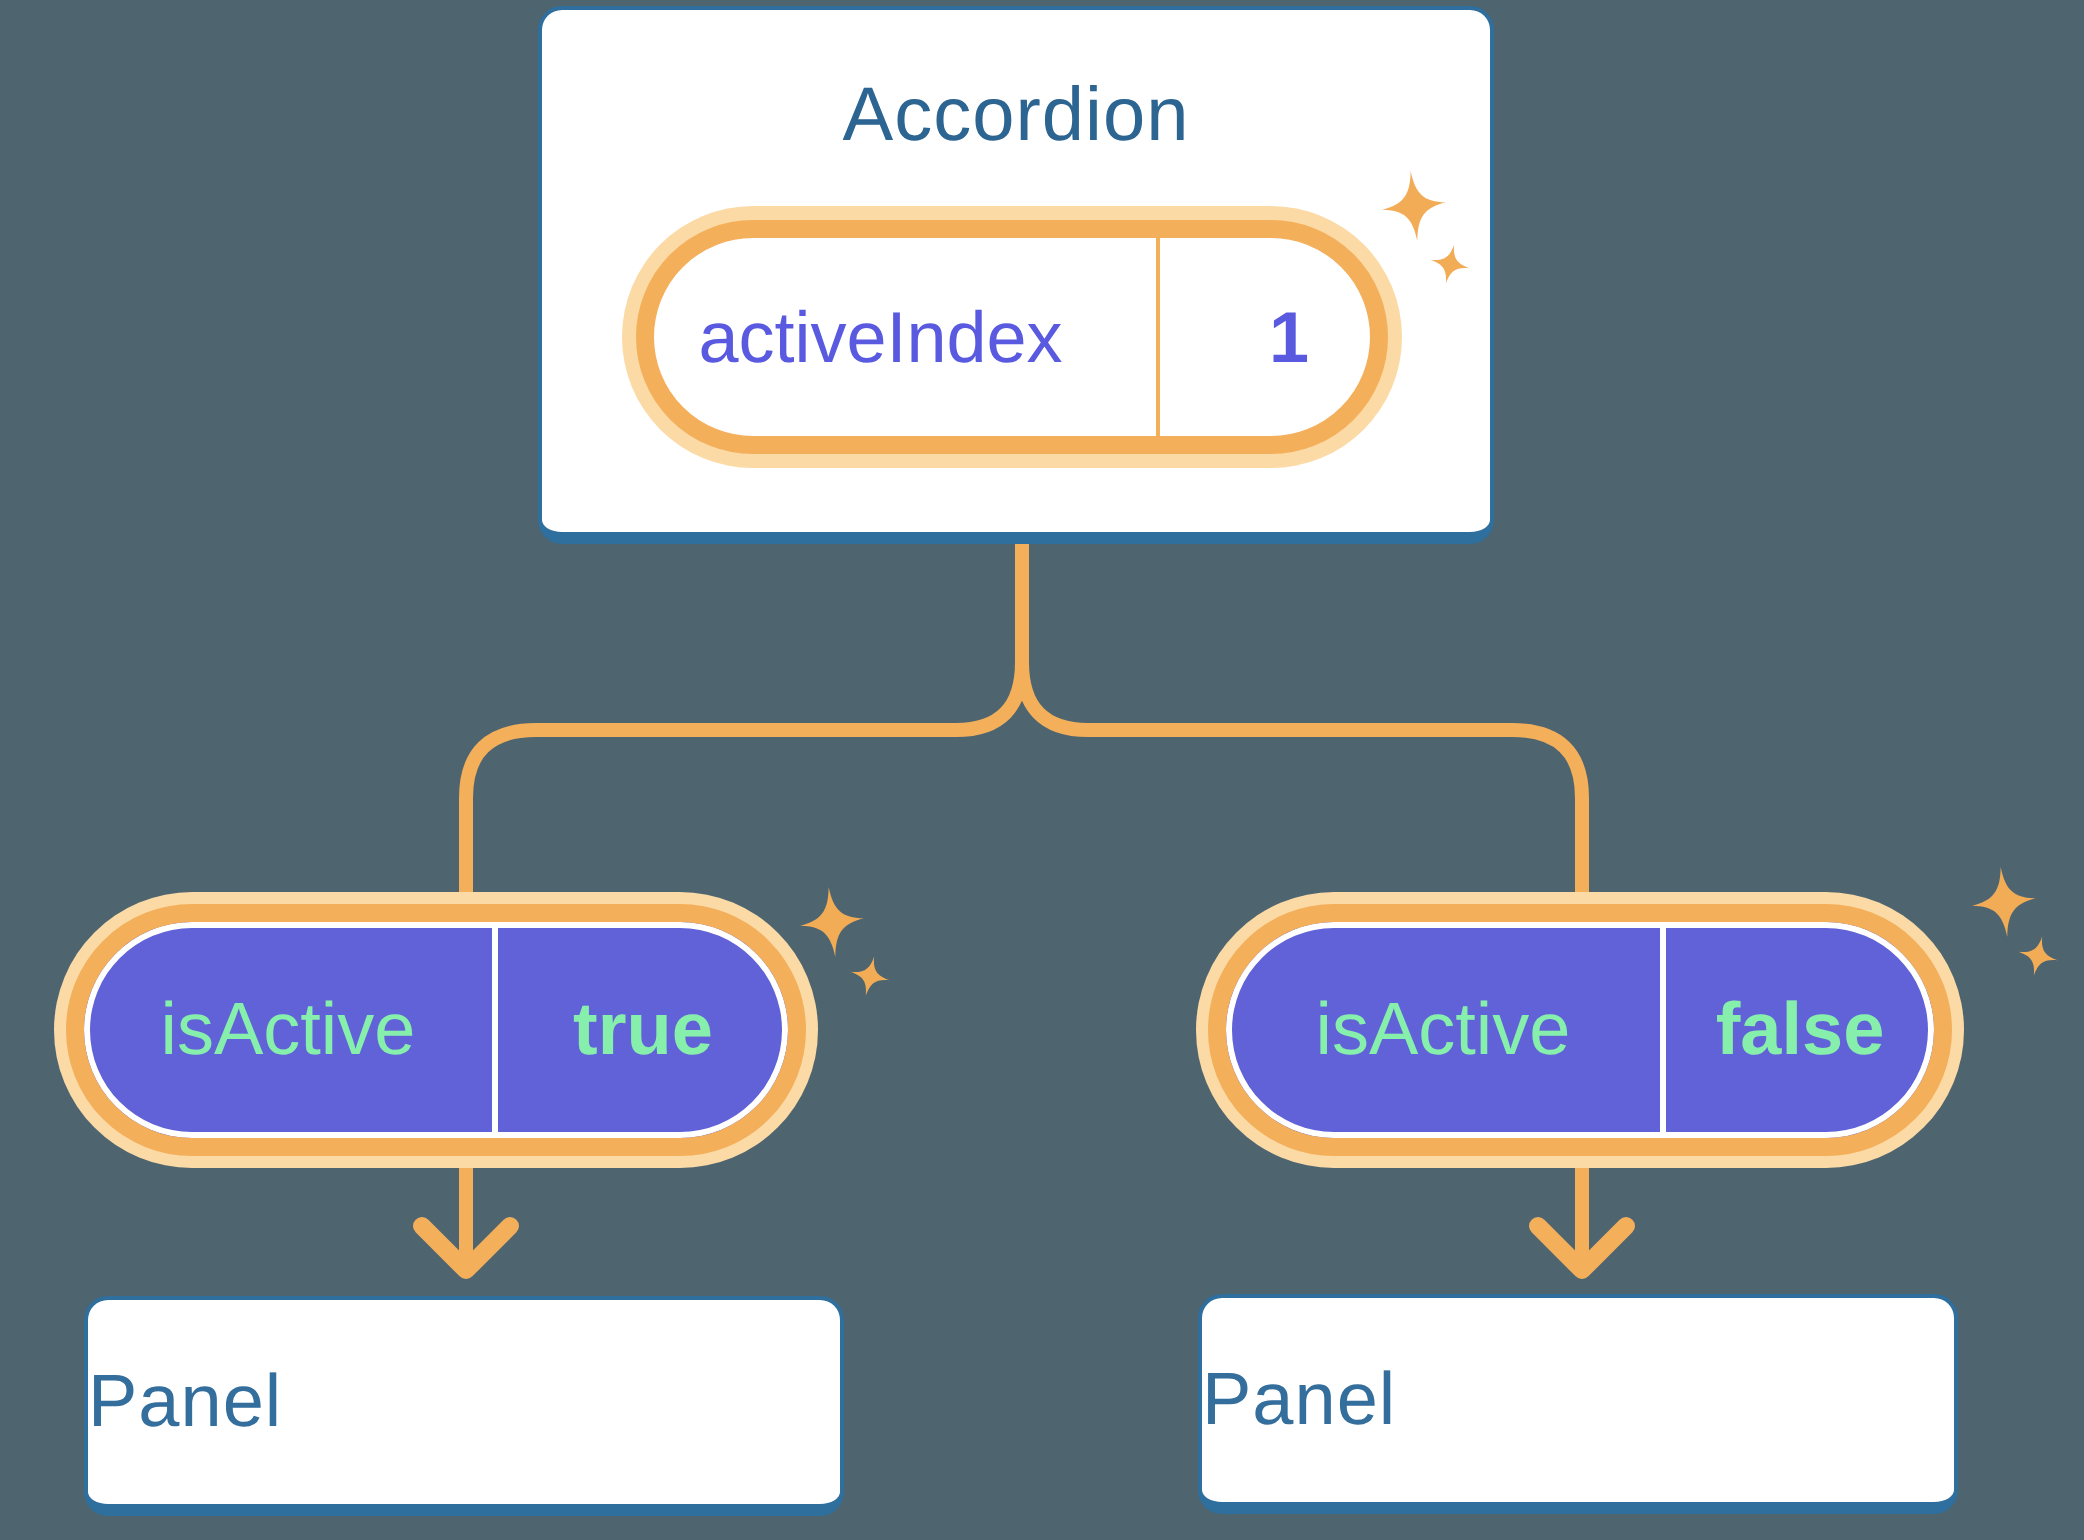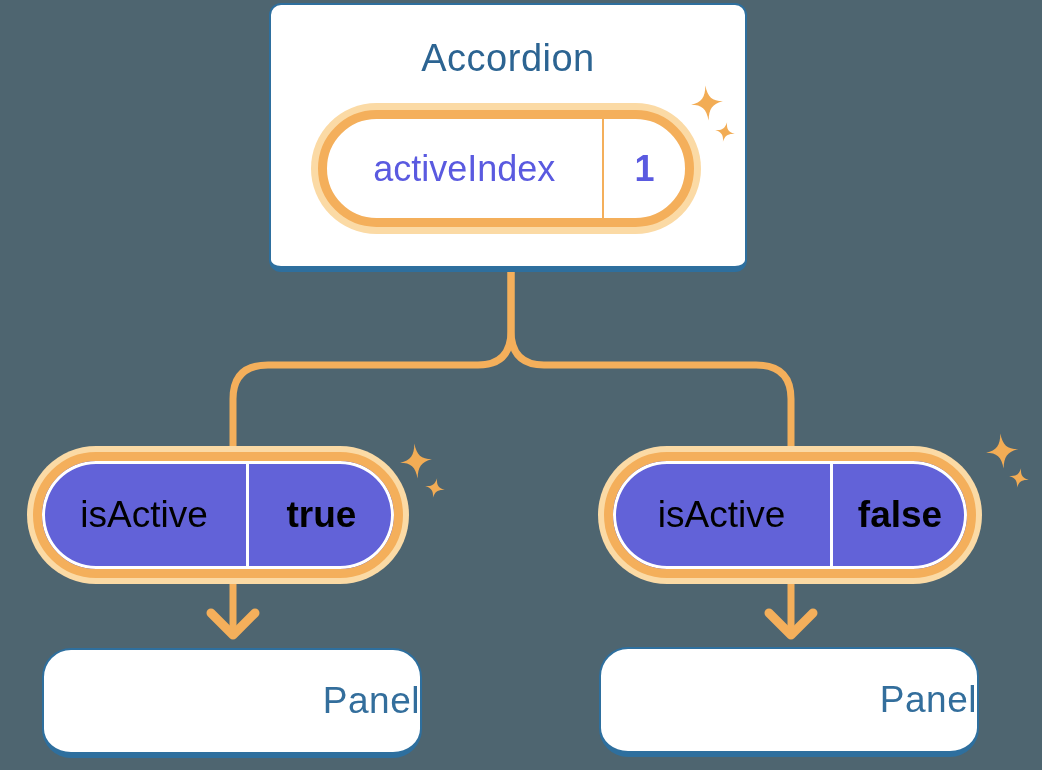--- a/index.html
+++ b/index.html
@@ -52,26 +52,25 @@
     left:0; right:0; top:32px;
     text-align:center;
     font-size:38px;
     font-weight:500;
     letter-spacing:0.5px;
     color:var(--heading-text);
   }
   .card.panel{
     display:flex;
     align-items:center;
-    justify-content:flex-end;
+    justify-content:flex-start;
     font-size:37px;
     font-weight:500;
     letter-spacing:0.5px;
     color:var(--panel-text);
-    border-radius:29px;
   }
   .card.panel.left{ left:42px;  top:648px; width:380px; height:110px; }
   .card.panel.right{ left:599px; top:647px; width:380px; height:110px; }
 
   .pill{
     position:absolute;
     box-sizing:border-box;
     display:flex;
     align-items:stretch;
     border:9px solid var(--accent-orange);
@@ -89,29 +88,30 @@
     align-self:stretch;
     flex:0 0 auto;
   }
 
   .state-pill{
     left:318px; top:110px; width:376px; height:117px;
     background:var(--card-bg);
     box-shadow:0 0 0 7px var(--accent-orange-glow);
     color:var(--state-purple-text);
     font-size:36px;
+    gap:24px;
   }
   .state-pill .cell.name{ flex:1; }
   .state-pill .cell.value{ width:81px; font-weight:bold; }
   .state-pill .divider{ background:var(--accent-orange); width:2.5px; }
 
   .prop-pill{
     background:var(--state-purple);
     box-shadow:0 0 0 6px var(--accent-orange-glow), inset 0 0 0 3px var(--pill-inner-stroke);
-    color:#000000;
+    color:#86efac;
     font-size:37px;
   }
   .prop-pill .divider{ background:var(--pill-inner-stroke); }
   .prop-pill .cell.value{ flex:1; font-weight:bold; }
   .prop-pill.left{ left:33px;  top:452px; width:370px; height:126px; }
   .prop-pill.left .cell.name{ width:204px; }
   .prop-pill.right{ left:604px; top:452px; width:372px; height:126px; }
   .prop-pill.right .cell.name{ width:217px; }
 
   .connector-path{

